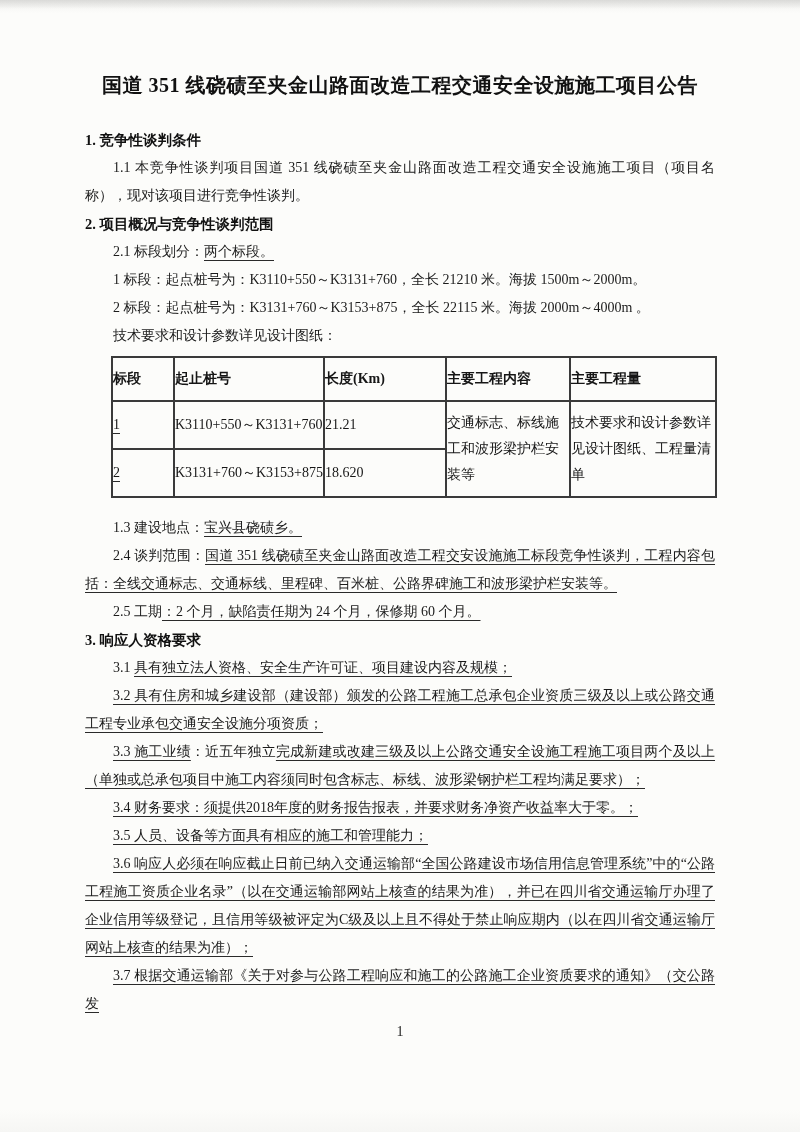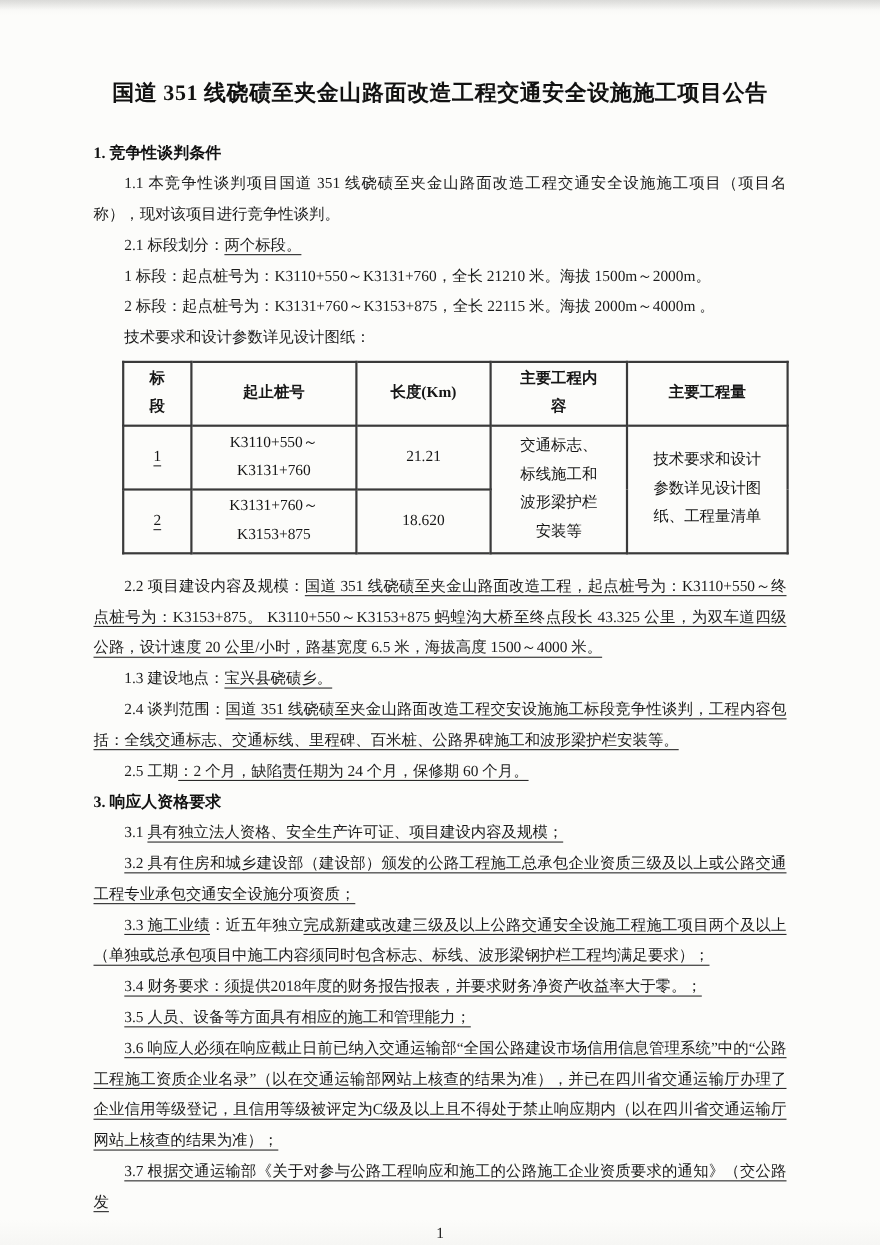--- a/index.html
+++ b/index.html
@@ -46,25 +46,25 @@
     text-decoration-color: #2a2a2a;
   }
   table.bids {
     border-collapse: collapse;
     margin: 6px 0 16px 26px;
     width: 604px;
     table-layout: fixed;
   }
   table.bids th, table.bids td {
     border: 2px solid #3a3a3a;
-    text-align: center;
+    text-align: left;
     vertical-align: middle;
     font-size: 14px;
     line-height: 26px;
-    padding: 2px 20px;
+    padding: 2px 0;
     color: #161616;
   }
   table.bids th { font-weight: bold; height: 38px; }
   table.bids td.cell { height: 42px; }
   .pageno {
     margin-top: 6px;
     text-align: center;
     font-size: 14px;
     color: #222;
   }
@@ -74,20 +74,21 @@
 
 <div class="page">
   <div class="scan-top"></div>
   <div class="content">
 
     <h1 class="title">国道 351 线硗碛至夹金山路面改造工程交通安全设施施工项目公告</h1>
 
     <p class="h">1. 竞争性谈判条件</p>
     <p class="body ind">1.1 本竞争性谈判项目国道 351 线硗碛至夹金山路面改造工程交通安全设施施工项目（项目名称），现对该项目进行竞争性谈判。</p>
 
+    <p class="h">2. 项目概况与竞争性谈判范围</p>
     <p class="body ind"><span>2.1 标段划分：</span><span class="u">两个标段。</span></p>
     <p class="body ind">1 标段：起点桩号为：K3110+550～K3131+760，全长 21210 米。海拔 1500m～2000m。</p>
     <p class="body ind">2 标段：起点桩号为：K3131+760～K3153+875，全长 22115 米。海拔 2000m～4000m 。</p>
     <p class="body ind">技术要求和设计参数详见设计图纸：</p>
 
     <table class="bids">
       <colgroup>
         <col style="width:62px">
           <col style="width:150px">
           <col style="width:122px">
@@ -112,21 +113,20 @@
           <td class="cell" rowspan="2">技术要求和设计参数详见设计图纸、工程量清单</td>
         </tr>
         <tr>
           <td class="cell"><span class="u">2</span></td>
           <td class="cell">K3131+760～K3153+875</td>
           <td class="cell">18.620</td>
         </tr>
       </tbody>
     </table>
 
-    <p class="body ind"><span>2.2 项目建设内容及规模：</span><span class="u">国道 351 线硗碛至夹金山路面改造工程，起点桩号为：K3110+550～终点桩号为：K3153+875。 K3110+550～K3153+875 蚂蝗沟大桥至终点段长 43.325 公里，为双车道四级公路，设计速度 20 公里/小时，路基宽度 6.5 米，海拔高度 1500～4000 米。</span></p>
     <p class="body ind"><span>1.3 建设地点：</span><span class="u">宝兴县硗碛乡。</span></p>
     <p class="body ind"><span>2.4 谈判范围：</span><span class="u">国道 351 线硗碛至夹金山路面改造工程交安设施施工标段竞争性谈判，工程内容包括：全线交通标志、交通标线、里程碑、百米桩、公路界碑施工和波形梁护栏安装等。</span></p>
     <p class="body ind"><span>2.5 工期</span><span class="u">：2 个月，缺陷责任期为 24 个月，保修期 60 个月。</span></p>
 
     <p class="h">3. 响应人资格要求</p>
     <p class="body ind"><span>3.1 </span><span class="u">具有独立法人资格、安全生产许可证、项目建设内容及规模；</span></p>
     <p class="body ind"><span class="u">3.2 具有住房和城乡建设部（建设部）颁发的公路工程施工总承包企业资质三级及以上或公路交通工程专业承包交通安全设施分项资质；</span></p>
     <p class="body ind"><span class="u">3.3 施工业绩</span><span>：近五年独立</span><span class="u">完成新建或改建三级及以上公路交通安全设施工程施工项目两个及以上（单独或总承包项目中施工内容须同时包含标志、标线、波形梁钢护栏工程均满足要求）；</span></p>
     <p class="body ind"><span class="u">3.4 财务要求：须提供2018年度的财务报告报表，并要求财务净资产收益率大于零。；</span></p>
     <p class="body ind"><span class="u">3.5 人员、设备等方面具有相应的施工和管理能力；</span></p>

